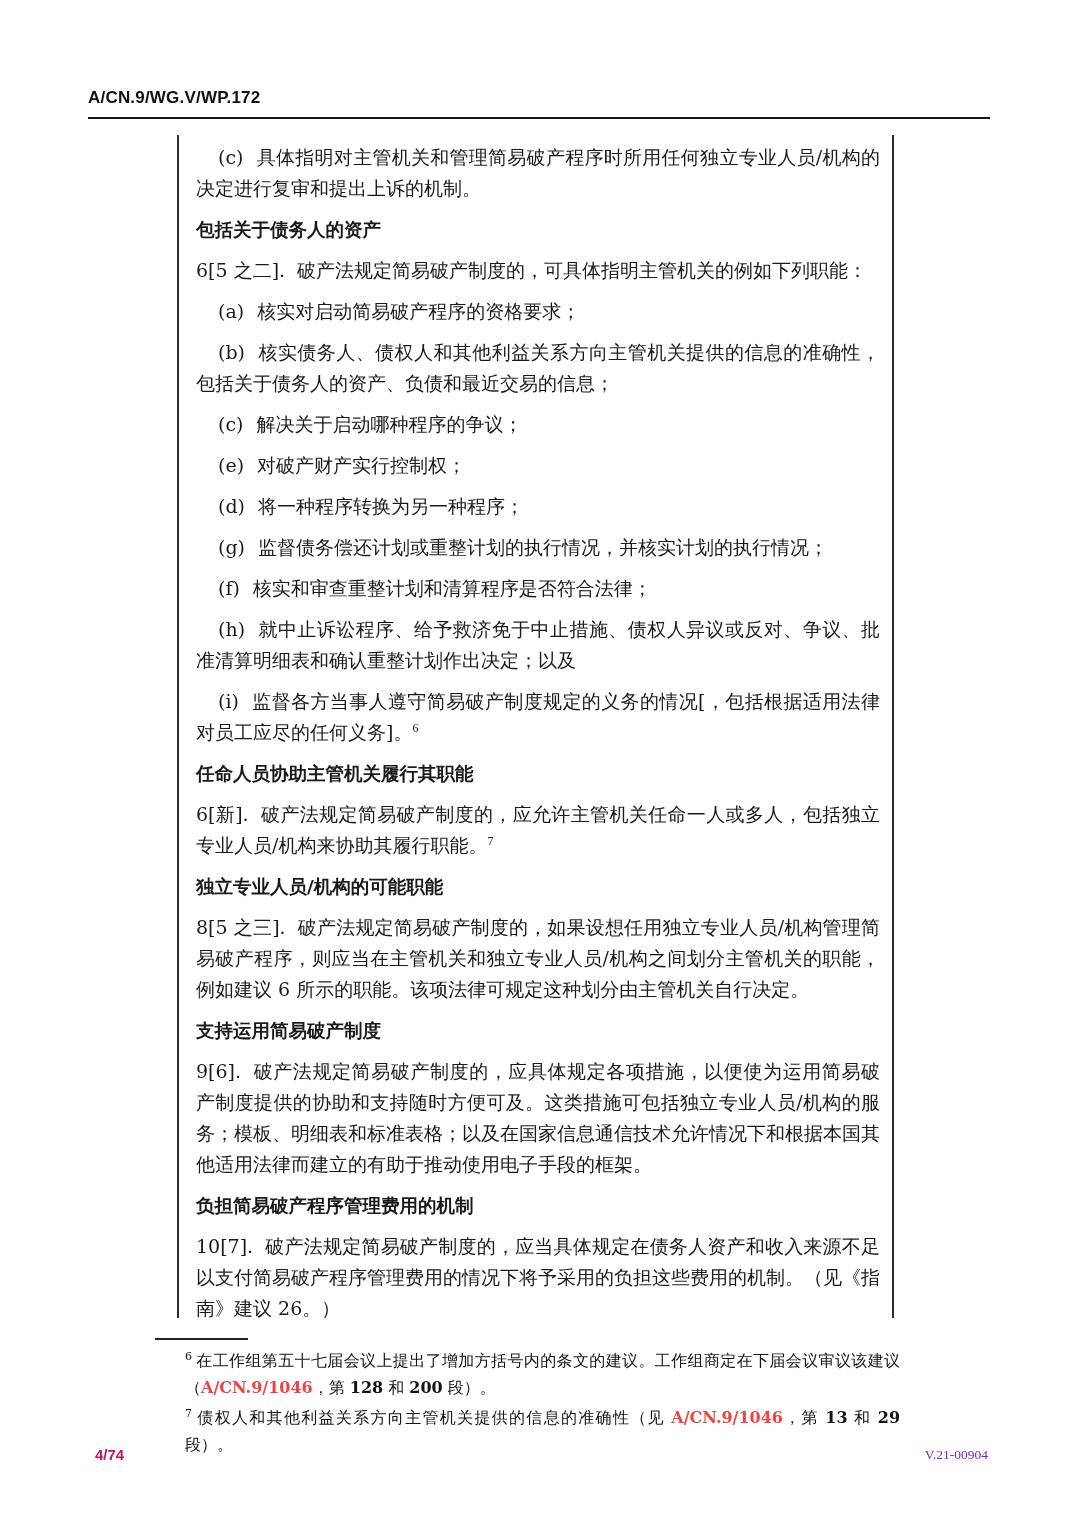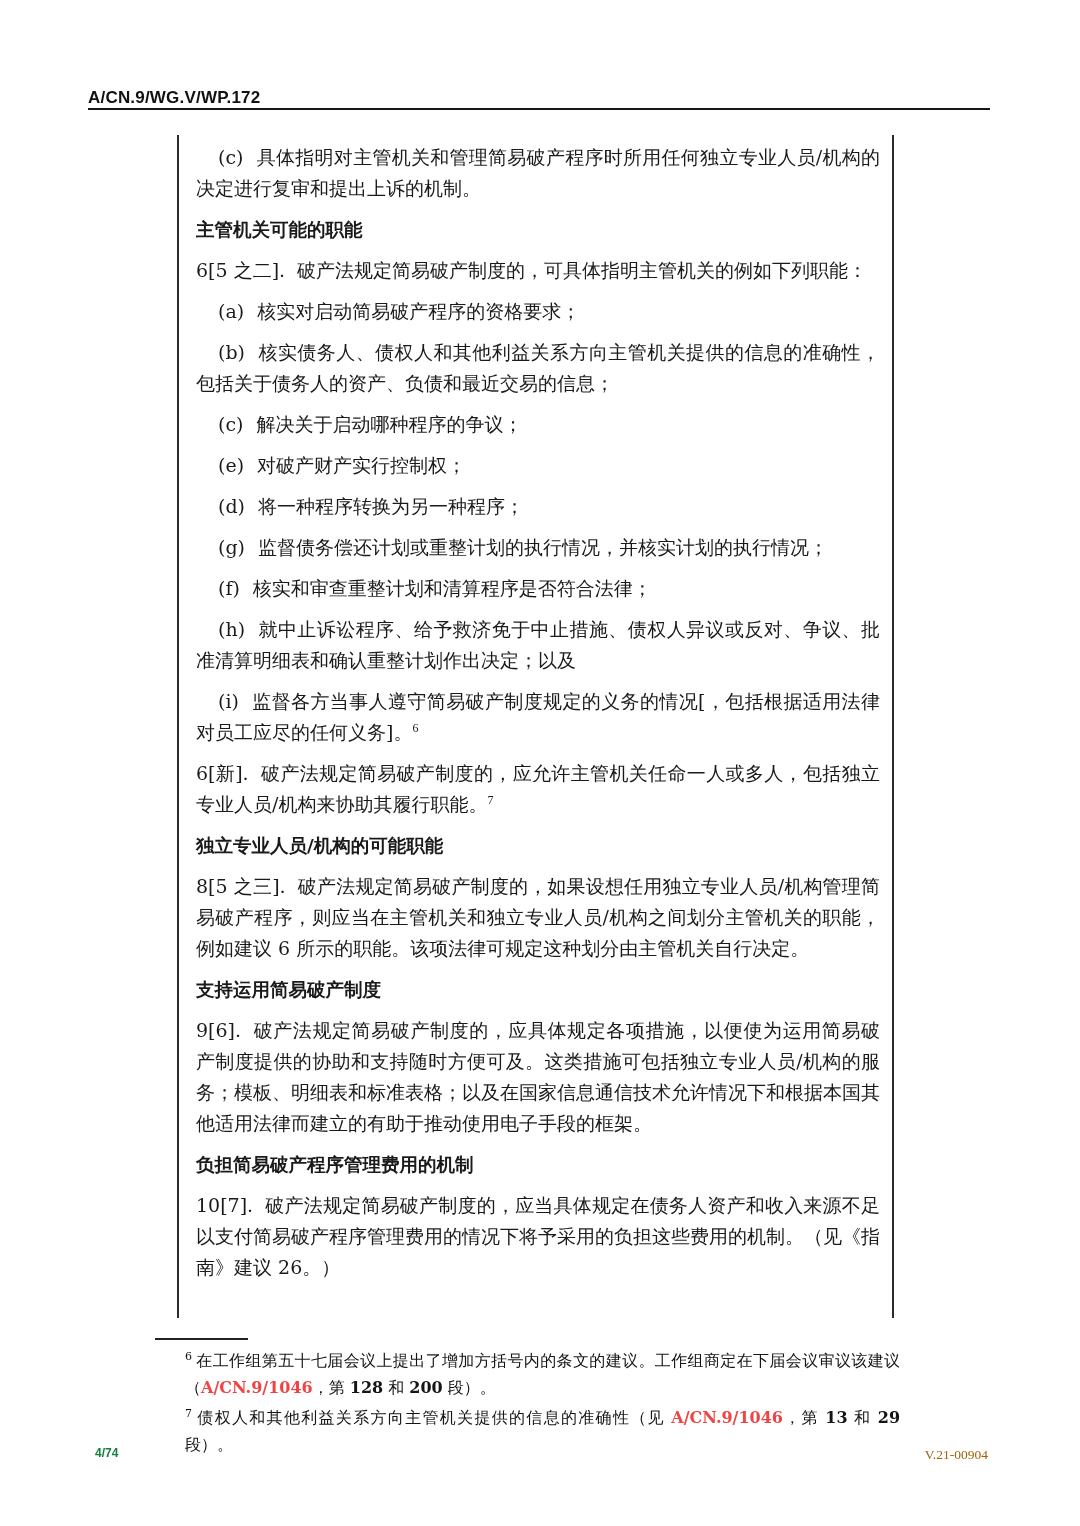--- a/index.html
+++ b/index.html
@@ -10,20 +10,21 @@
     color:#1a1a1a;
     font-family:"DejaVu Serif","Liberation Serif",serif;
     overflow:hidden;
   }
   
   .doc-header{
     position:absolute;left:88px;top:88px;width:902px;
     font-family:"Liberation Sans","DejaVu Sans",sans-serif;
     font-weight:bold;font-size:17px;letter-spacing:.2px;
     color:#111;
+    padding-bottom:9px;
     border-bottom:2px solid #161616;
   }
   
   .content{
     position:absolute;left:177px;top:135px;
     width:717px;height:1183px;
     box-sizing:border-box;
     border-left:2px solid #2b2b2b;
     border-right:2px solid #2b2b2b;
     padding:7px 12px 0 17px;
@@ -57,53 +58,54 @@
   .footnote{margin:0 0 3px;}
   .footnote sup{
     font-size:11px;vertical-align:super;line-height:0;margin-right:4px;
   }
   .footnote .num{font-weight:bold;}
   a.doc-link{color:#ef4444;text-decoration:none;font-weight:bold;cursor:pointer;}
   
   .footer-page{
     position:absolute;left:95px;top:1446px;
     font-family:"Liberation Sans","DejaVu Sans",sans-serif;
-    font-weight:bold;font-size:12px;color:#15803d;
+    font-weight:bold;font-size:15px;color:#be185d;
   }
   .footer-job{
     position:absolute;right:92px;top:1447px;
-    font-size:13.5px;color:#a16207;
+    font-size:13.5px;color:#6d28d9;
     font-family:"Liberation Serif",serif;
   }
 </style>
 </head>
 <body>
 
 <div class="page">
 
   <div class="doc-header">A/CN.9/WG.V/WP.172</div>
 
   <div class="content">
 
     <p class="item"><span>(c)</span><span class="gap"></span><span>具体指明对主管机关和管理简易破产程序时所用任何独立专业人员/机构的决定进行复审和提出上诉的机制。</span></p>
 
-    <p class="heading">主管机关可能的职能</p>
+    <p class="heading">包括关于债务人的资产</p>
 
     <p class="para"><span class="pnum">6[5 之二].</span><span class="gap-sm"></span><span>破产法规定简易破产制度的，可具体指明主管机关的例如下列职能：</span></p>
 
     <p class="item"><span>(a)</span><span class="gap"></span><span>核实对启动简易破产程序的资格要求；</span></p>
     <p class="item"><span>(b)</span><span class="gap"></span><span>核实债务人、债权人和其他利益关系方向主管机关提供的信息的准确性，包括关于债务人的资产、负债和最近交易的信息；</span></p>
     <p class="item"><span>(c)</span><span class="gap"></span><span>解决关于启动哪种程序的争议；</span></p>
     <p class="item"><span>(e)</span><span class="gap"></span><span>对破产财产实行控制权；</span></p>
     <p class="item"><span>(d)</span><span class="gap"></span><span>将一种程序转换为另一种程序；</span></p>
     <p class="item"><span>(g)</span><span class="gap"></span><span>监督债务偿还计划或重整计划的执行情况，并核实计划的执行情况；</span></p>
     <p class="item"><span>(f)</span><span class="gap"></span><span>核实和审查重整计划和清算程序是否符合法律；</span></p>
     <p class="item"><span>(h)</span><span class="gap"></span><span>就中止诉讼程序、给予救济免于中止措施、债权人异议或反对、争议、批准清算明细表和确认重整计划作出决定；以及</span></p>
     <p class="item"><span>(i)</span><span class="gap"></span><span>监督各方当事人遵守简易破产制度规定的义务的情况[，包括根据适用法律对员工应尽的任何义务]。</span><sup class="fnref">6</sup></p>
 
+    <p class="heading">任命人员协助主管机关履行其职能</p>
 
     <p class="para"><span class="pnum">6[新].</span><span class="gap-sm"></span><span>破产法规定简易破产制度的，应允许主管机关任命一人或多人，包括独立专业人员/机构来协助其履行职能。</span><sup class="fnref">7</sup></p>
 
     <p class="heading">独立专业人员/机构的可能职能</p>
 
     <p class="para"><span class="pnum">8[5 之三].</span><span class="gap-sm"></span><span>破产法规定简易破产制度的，如果设想任用独立专业人员/机构管理简易破产程序，则应当在主管机关和独立专业人员/机构之间划分主管机关的职能，例如建议 6 所示的职能。该项法律可规定这种划分由主管机关自行决定。</span></p>
 
     <p class="heading">支持运用简易破产制度</p>
 
     <p class="para"><span class="pnum">9[6].</span><span class="gap-sm"></span><span>破产法规定简易破产制度的，应具体规定各项措施，以便使为运用简易破产制度提供的协助和支持随时方便可及。这类措施可包括独立专业人员/机构的服务；模板、明细表和标准表格；以及在国家信息通信技术允许情况下和根据本国其他适用法律而建立的有助于推动使用电子手段的框架。</span></p>

